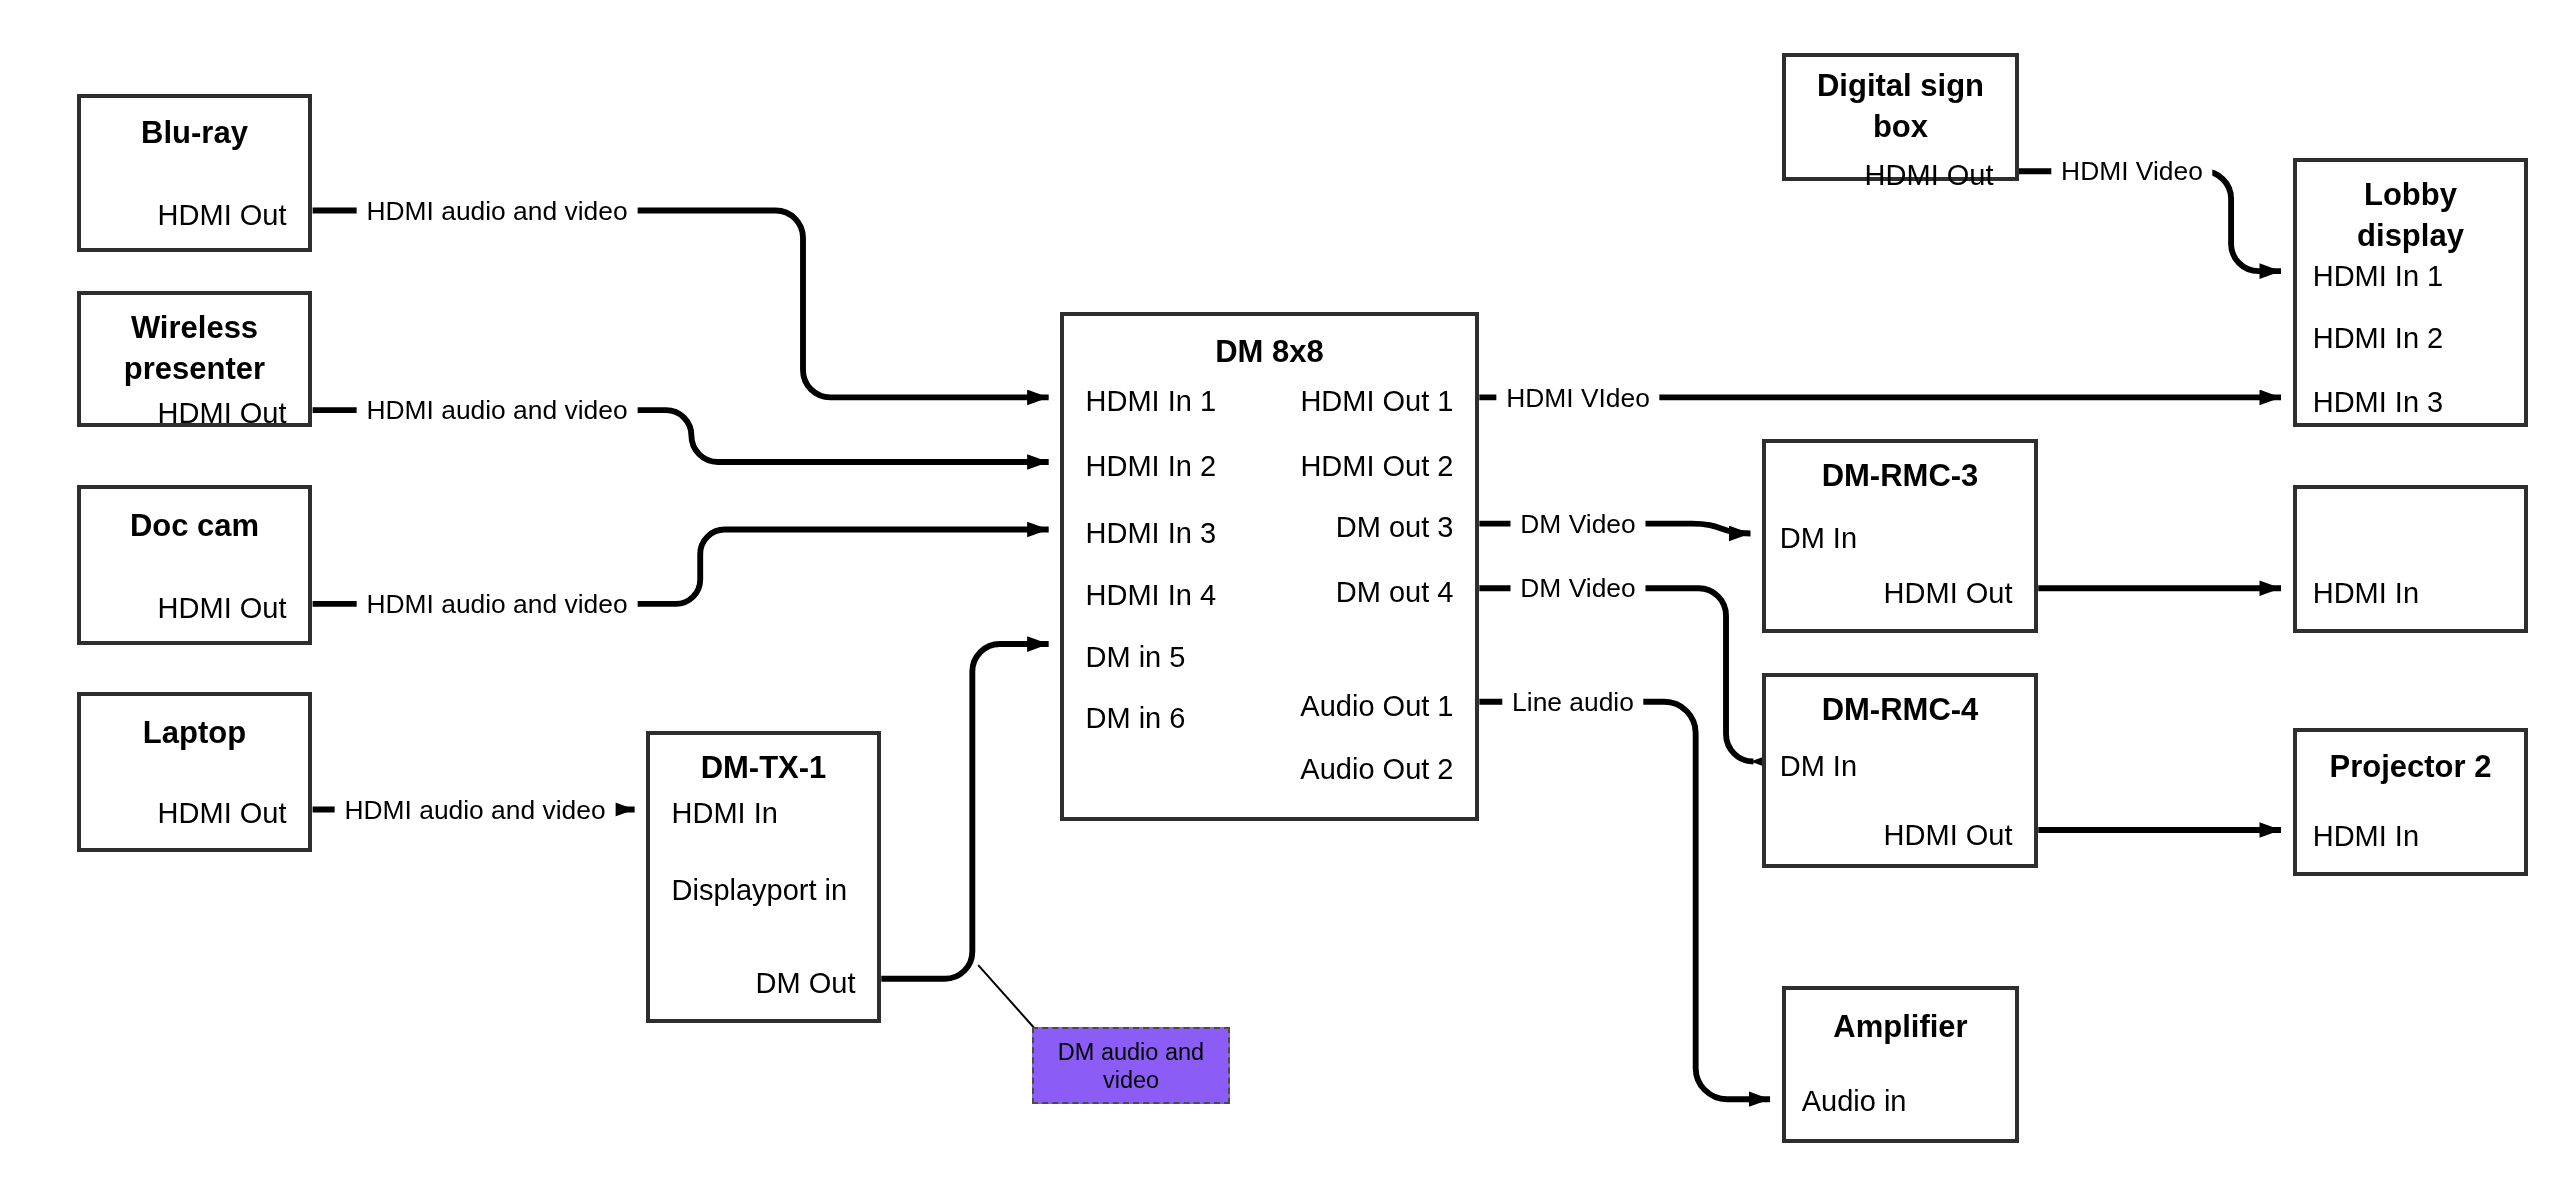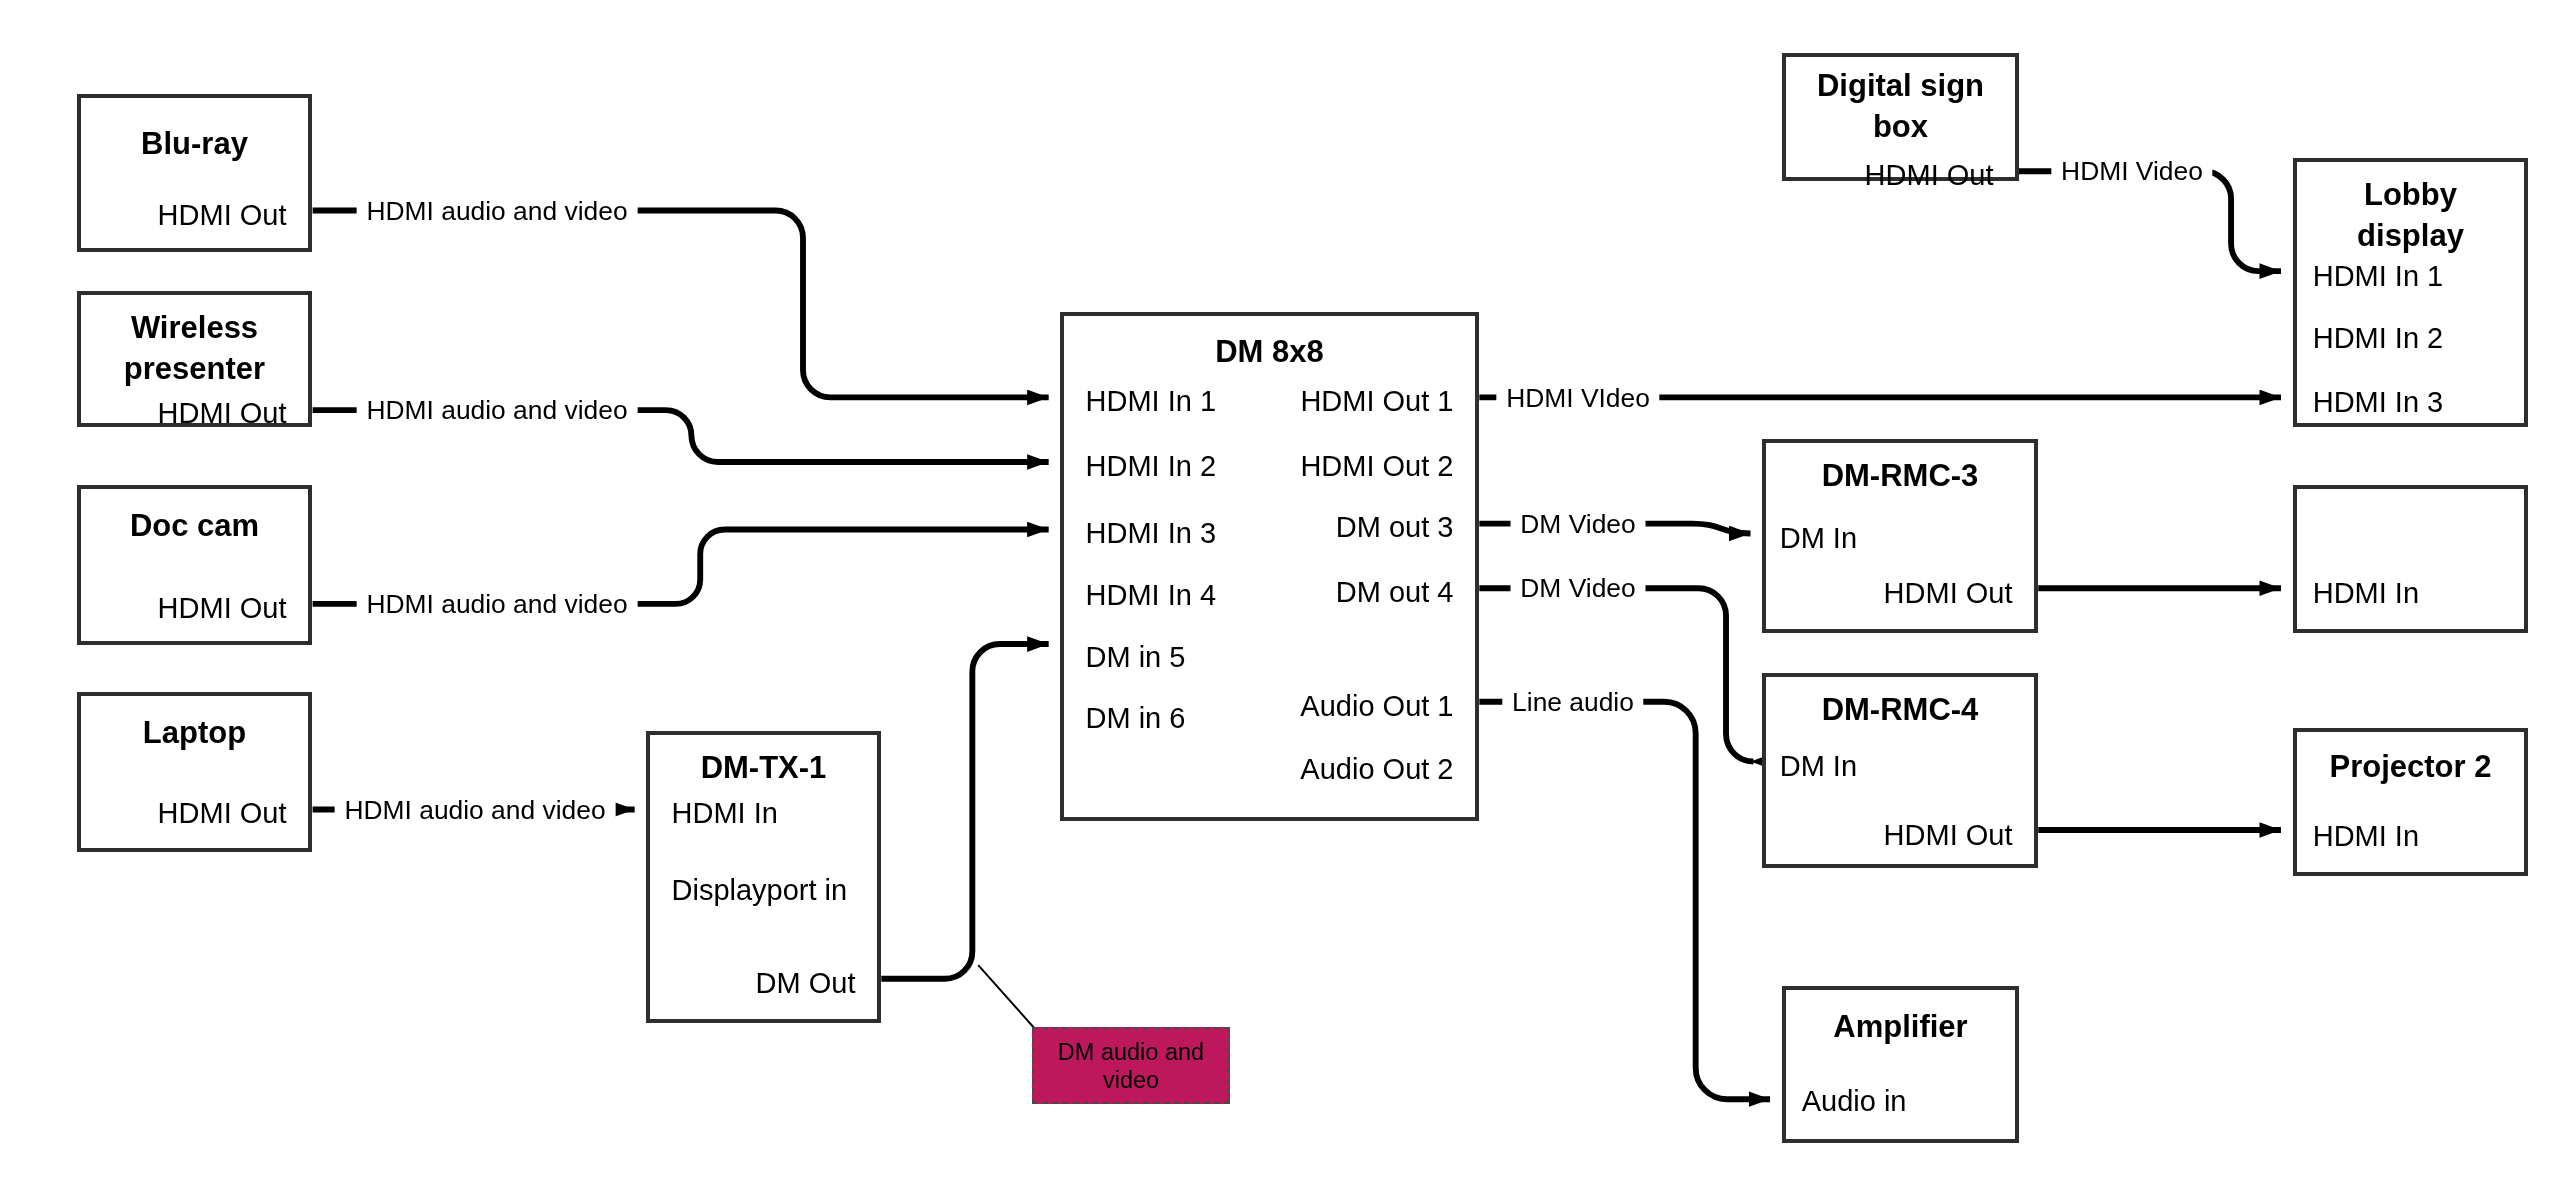--- a/index.html
+++ b/index.html
@@ -46,21 +46,21 @@
   }
   .callout{
     position:absolute;
     border:2px dashed #4a4a4a;
     box-sizing:border-box;
     display:flex;align-items:center;justify-content:center;
     text-align:center;
     font-size:23.5px;
     line-height:28px;
     padding:3.9px 17.6px;
-    background:#be185d;
+    background:#8b5cf6;
   }
 </style>
 </head>
 <body>
 
 <div class="canvas">
 
   <svg class="wires" viewBox="0 0 2631 1227">
     <defs>
       <marker id="arrow" markerUnits="userSpaceOnUse" markerWidth="24" markerHeight="18" refX="22" refY="8" orient="auto">
@@ -78,21 +78,21 @@
       <path d="M 1511 535 H 1728 C 1760 535 1756 545 1788 545" marker-end="url(#arrow)"></path>
       <path d="M 1511 601 H 1735 a28 28 0 0 1 28 28 V 750 a28 28 0 0 0 28 28 H 1788" marker-end="url(#arrow)"></path>
       <path d="M 1511 717 H 1700 a32 32 0 0 1 32 32 V 1091 a32 32 0 0 0 32 32 H 1808" marker-end="url(#arrow)"></path>
       <path d="M 2082 601 H 2330" marker-end="url(#arrow)"></path>
       <path d="M 2082 848 H 2330" marker-end="url(#arrow)"></path>
     </g>
     <path d="M 999 986 L 1056 1050" fill="none" stroke="#000000" stroke-width="2"></path>
   </svg>
 
   <div class="node" style="left:77px;top:94px;width:235px;height:158px">
-    <div class="title" style="padding-top:25px">Blu-ray</div>
+    <div class="title" style="padding-top:14px">Blu-ray</div>
     <span class="port right" style="top:117px">HDMI Out</span>
   </div>
 
   <div class="node" style="left:77px;top:291px;width:235px;height:136px">
     <div class="title" style="padding-top:11.7px">Wireless presenter</div>
     <span class="port right" style="top:118px">HDMI Out</span>
   </div>
 
   <div class="node" style="left:77px;top:485px;width:235px;height:160px">
     <div class="title" style="padding-top:15.7px">Doc cam</div>

